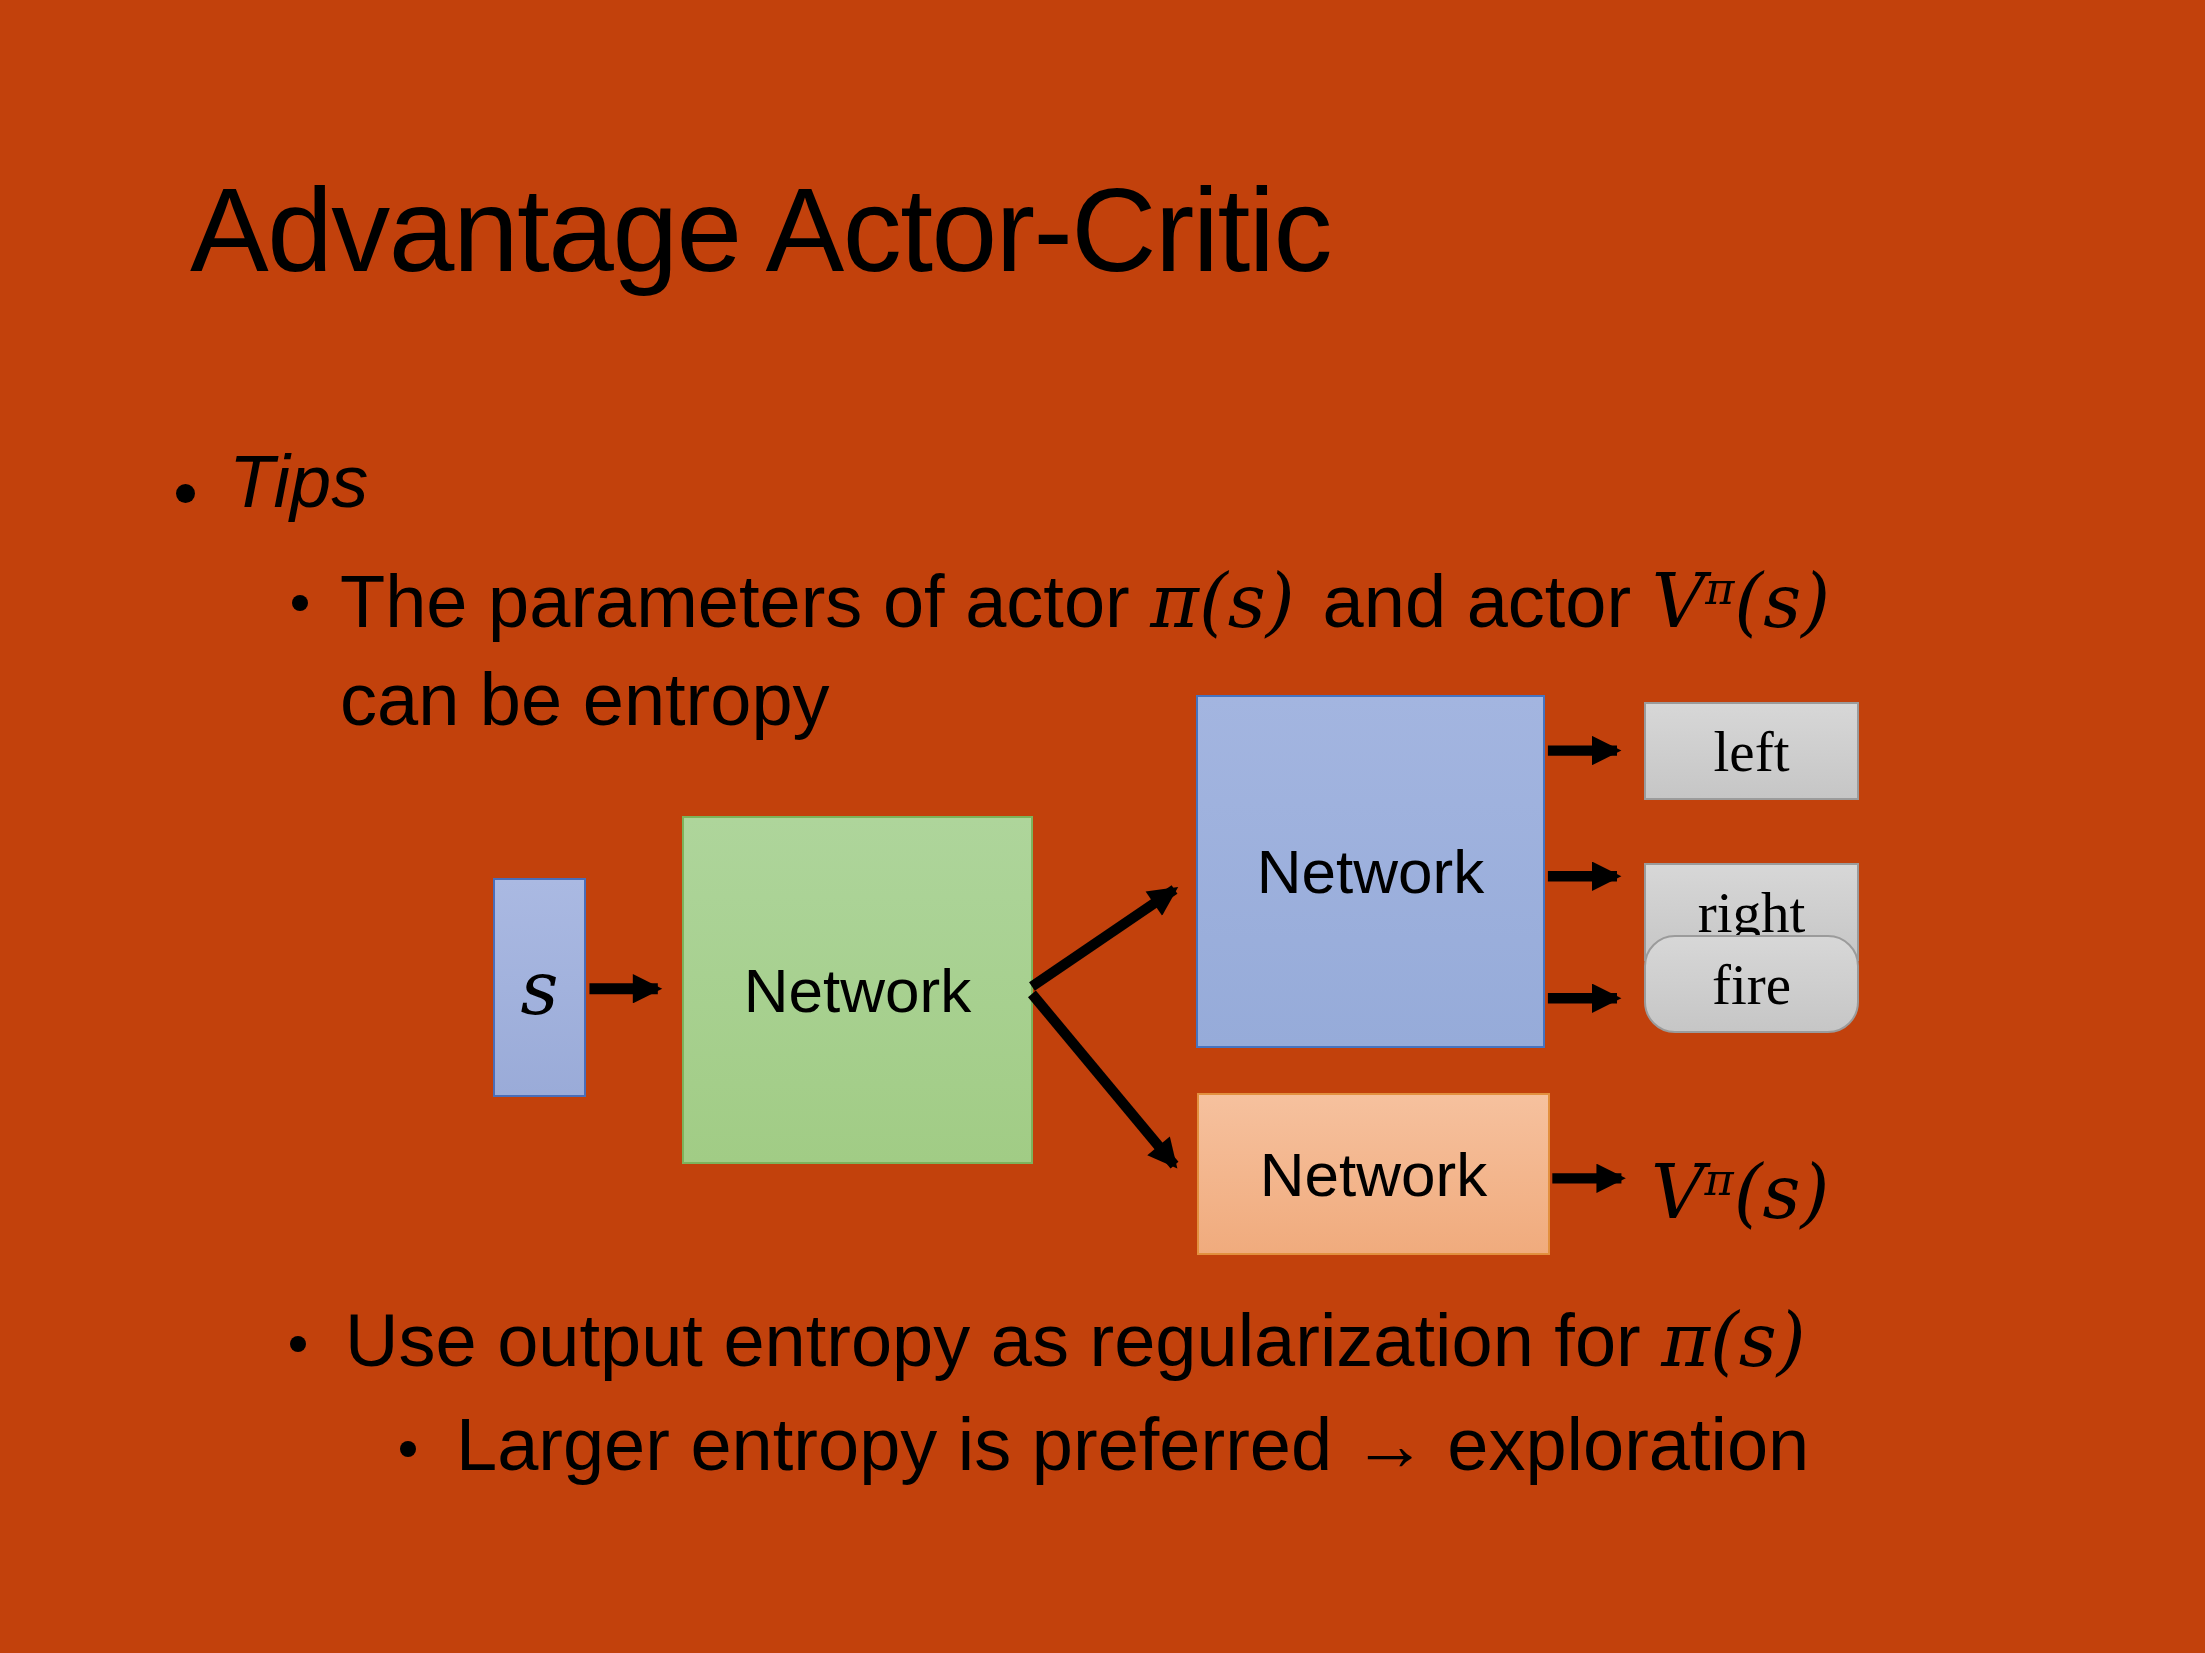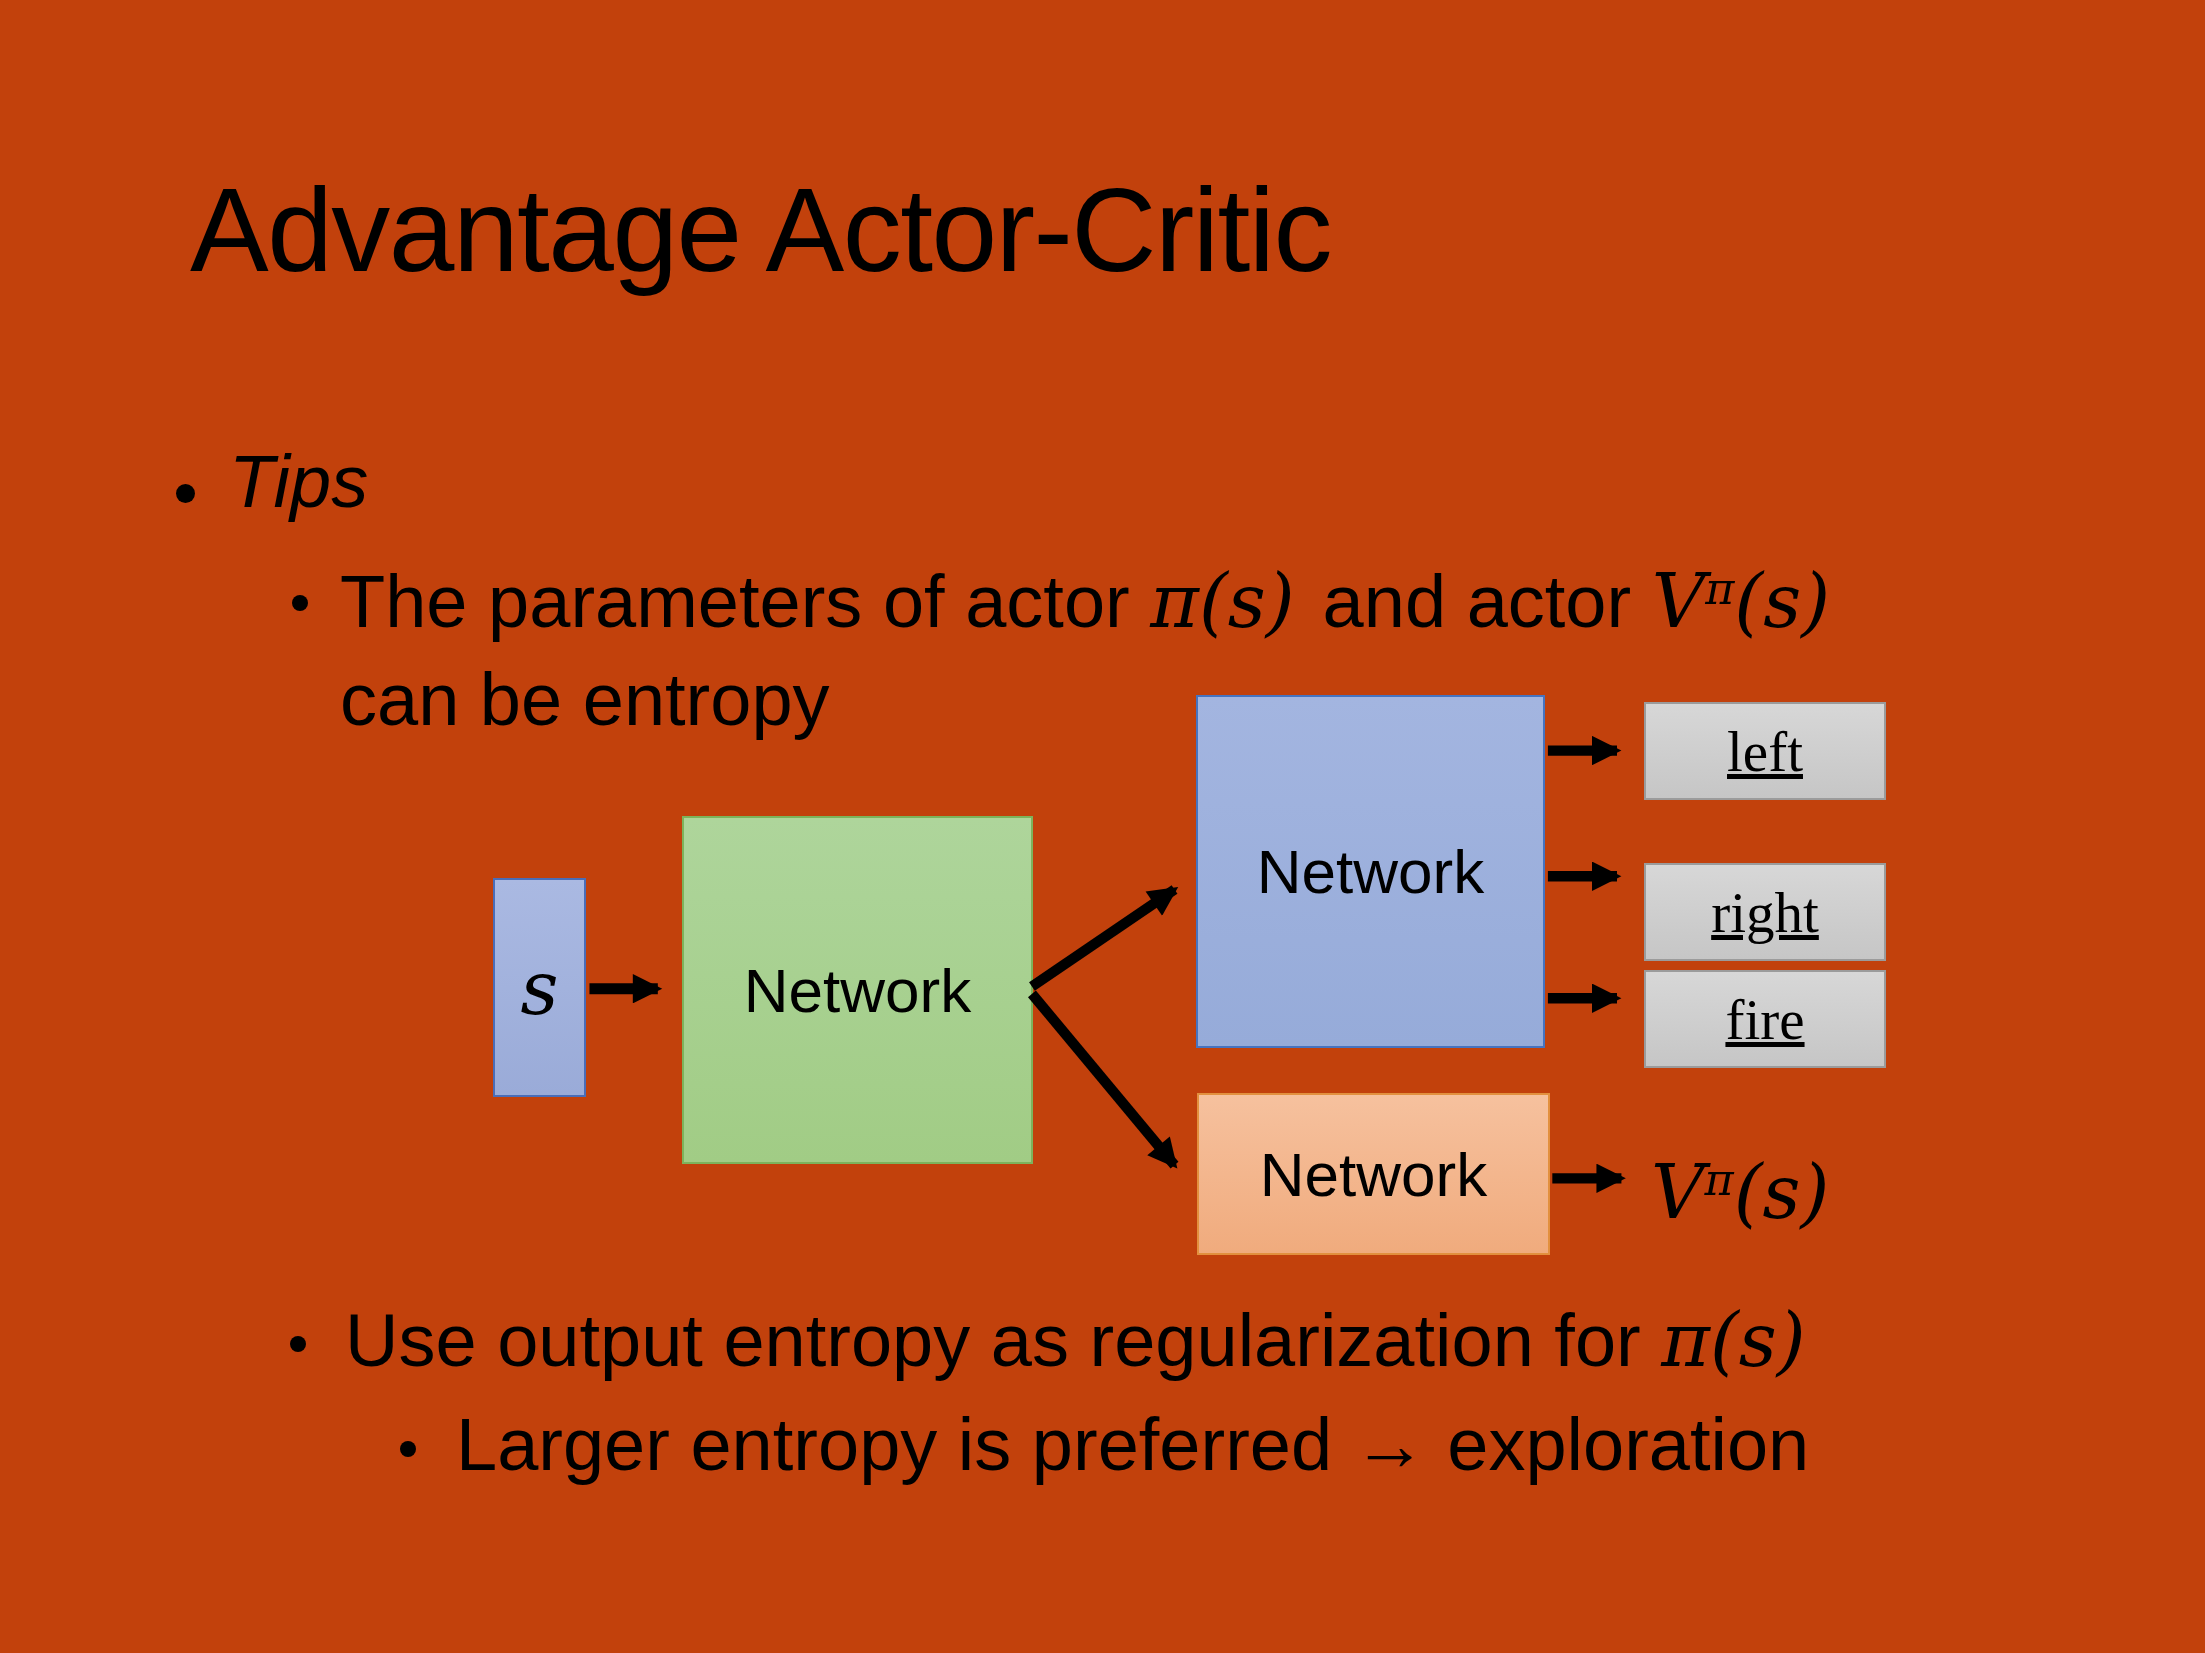--- a/index.html
+++ b/index.html
@@ -77,30 +77,29 @@
     border: 2.2px solid #4673c0;
     font-size: 62px;
   }
   .box-critic {
     left: 1197px; top: 1093px; width: 353px; height: 162px;
     background: linear-gradient(180deg, #f6c19e 0%, #f0ab7d 100%);
     border: 2.2px solid #e2903e;
     font-size: 62px;
   }
   .box-action {
-    left: 1644px; width: 242px; height: 98px;
+    left: 1644px; width: 215px; height: 98px;
     background: linear-gradient(180deg, #d7d7d7 0%, #c6c6c6 100%);
     border: 2.2px solid #9b9b9b;
     font-family: "Liberation Serif", serif;
     font-size: 57px;
-    text-decoration: underline;
   }
   .action-left  { top: 702px; }
   .action-right { top: 863px; }
-  .action-fire  { top: 970px; }
+  .action-fire  { top: 935px; border-radius: 31px; }
 
   .value-out {
     left: 1651px; top: 1139px;
     font-size: 74px;
     line-height: 1;
     white-space: nowrap;
     margin-top: 16px;
   }
 
   svg.overlay {

